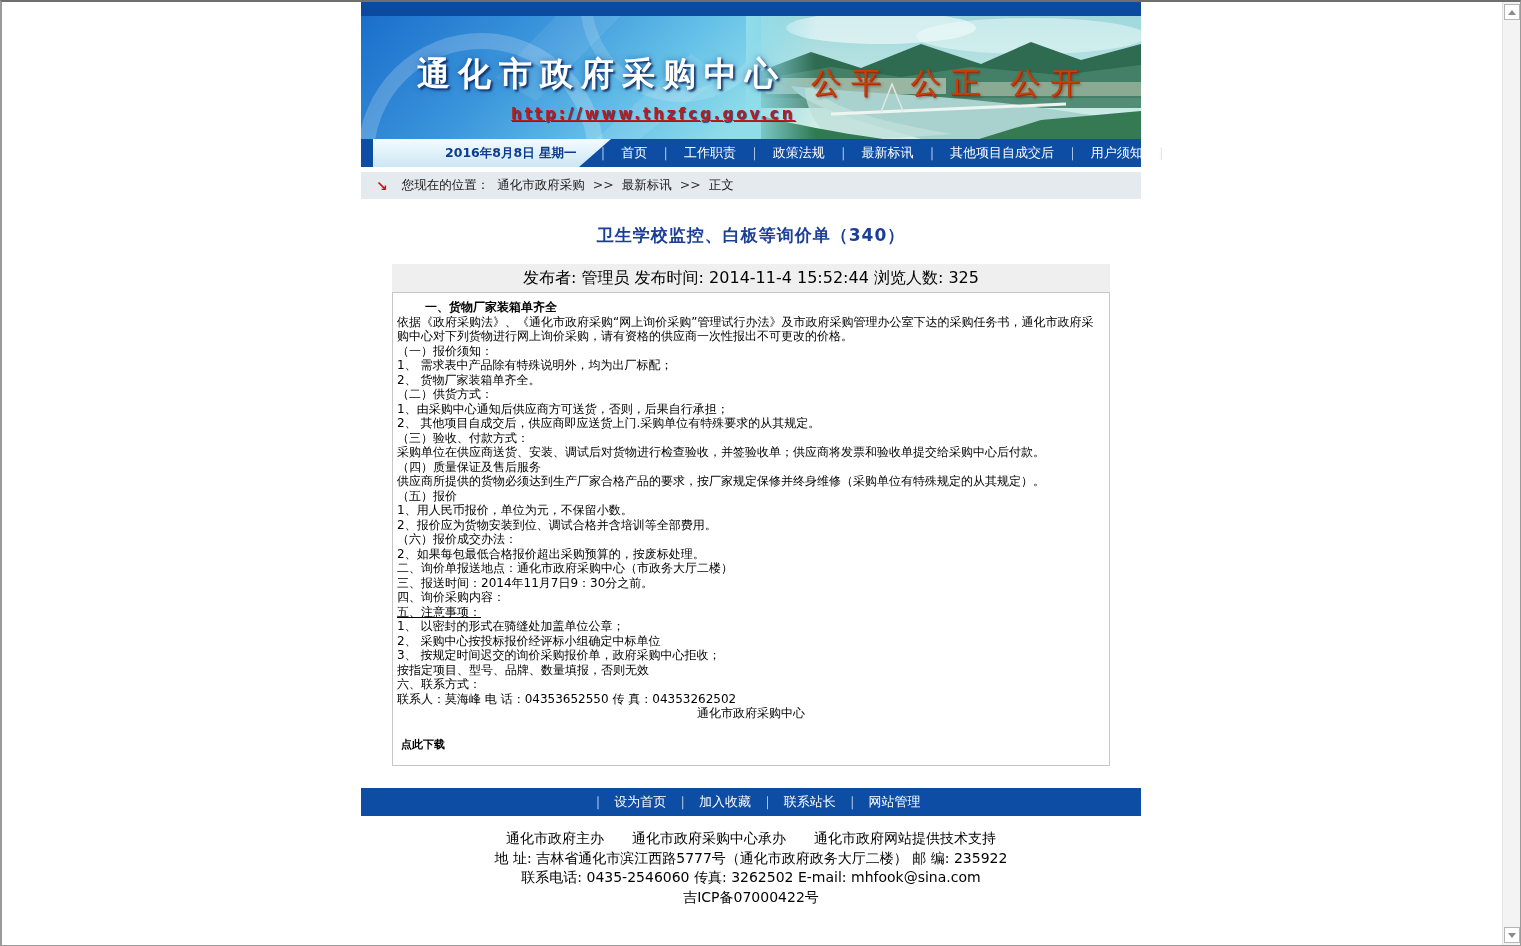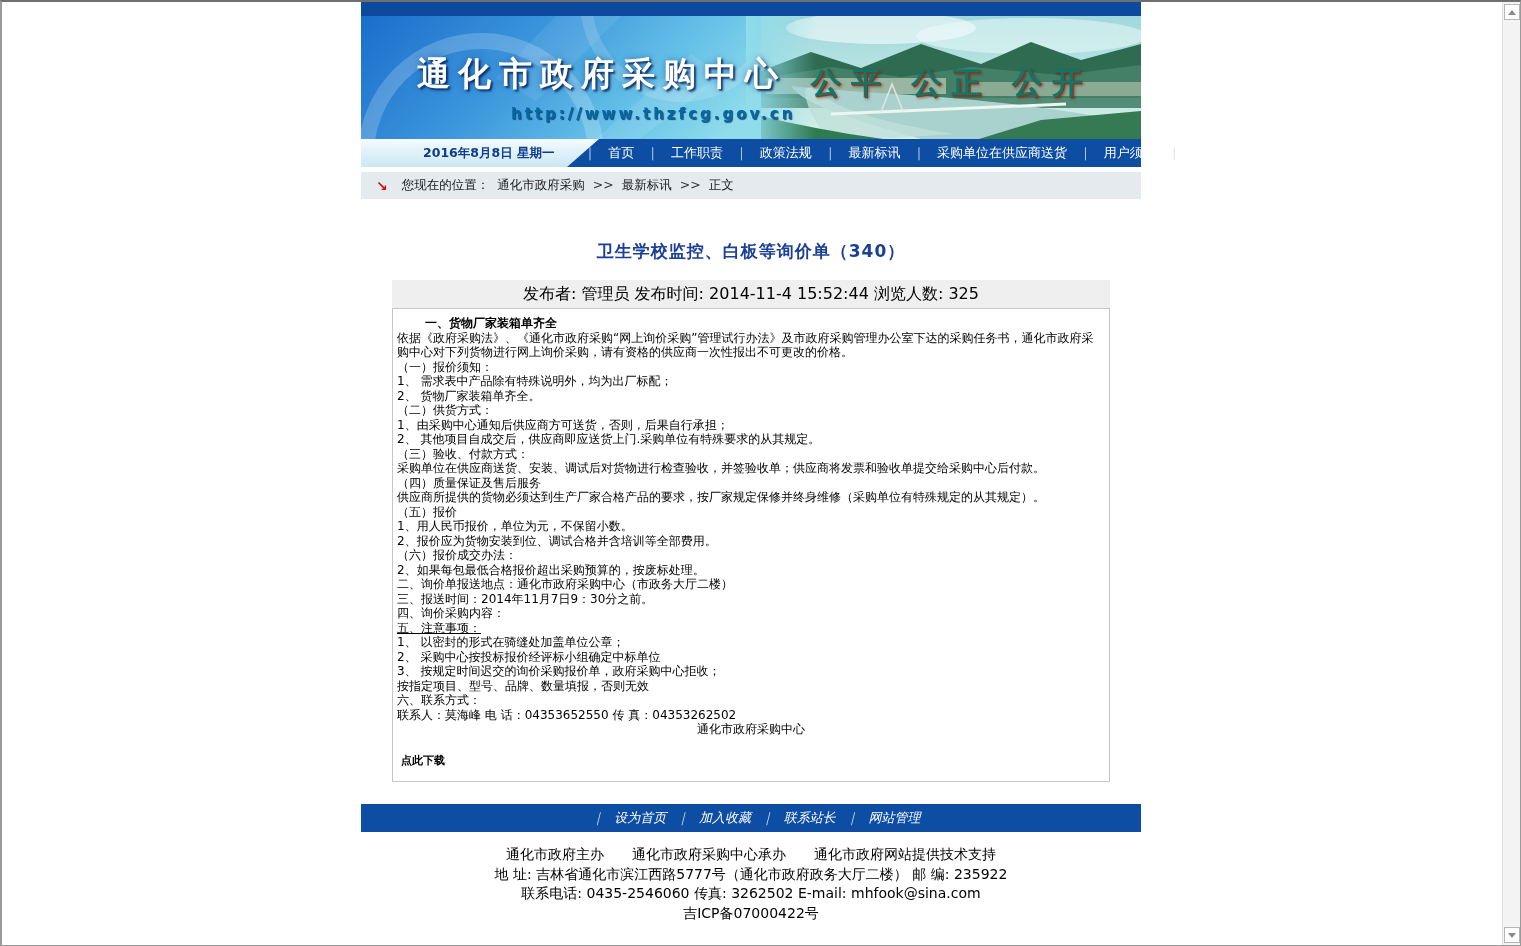--- a/index.html
+++ b/index.html
@@ -29,31 +29,31 @@
 
   .topstrip { height:14px; background:#0c4a9f; }
 
   
   .banner { height:123px; position:relative; overflow:hidden; }
   .banner svg { position:absolute; left:0; top:0; }
   .banner-title { position:absolute; left:56px; top:36px; font-size:33px; font-weight:bold;
     color:#fff; letter-spacing:8px; white-space:nowrap;
     text-shadow:2px 2px 2px rgba(8,40,96,.85), 0 0 6px rgba(20,70,140,.6); }
   .banner-url { position:absolute; left:150px; top:89px; font-size:15px; font-weight:bold;
-    color:#0369a1; letter-spacing:3px; white-space:nowrap;
-    text-shadow:1px 1px 1px rgba(8,40,96,.8); }
-  .banner-slogan { position:absolute; left:450px; top:47px; font-size:30px; font-weight:bold;
-    color:#0f766e; letter-spacing:10px; white-space:nowrap;
+    color:#b91c1c; letter-spacing:3px; white-space:nowrap;
+    text-shadow:1px 1px 1px rgba(8,40,96,.8);text-decoration:underline; }
+  .banner-slogan { position:absolute; left:450px; top:47px; font-size:30px; font-weight:normal;
+    color:#c2410c; letter-spacing:10px; white-space:nowrap;
     text-shadow:1px 1px 0 #a82800, 2px 2px 3px rgba(90,15,0,.55); }
 
   
   .navstrip { height:28px; background:#0d4da4; position:relative; }
-  .date-wedge { position:absolute; left:0; top:0; width:238px; height:28px;
+  .date-wedge { position:absolute; left:12px; top:0; width:238px; height:28px;
     background:linear-gradient(180deg,#f4fbff,#cbe7f4);
-    clip-path:polygon(0 0,238px 0,206px 28px,0 28px); }
+    clip-path:polygon(0 0,238px 0,206px 28px,0 28px);padding-left:10px; }
   .date-text { padding-left:62px; line-height:27px; color:#0d3c8c;
     font-weight:bold; font-size:12.5px; white-space:nowrap; }
   .nav-links { position:absolute; left:250px; right:0; top:0; height:28px;
     display:flex; align-items:center; justify-content:center;
     color:#fff; font-size:13px; white-space:nowrap; }
   .nav-item { cursor:pointer; }
   .nav-item::before { content:"｜"; color:#cfe0f5; margin:0 12px; font-weight:normal; }
   .nav-links::after { content:"｜"; color:#cfe0f5; margin-left:12px; }
 
   .gap5 { height:5px; background:#fff; }
@@ -61,36 +61,36 @@
   
   .breadcrumb { height:27px; background:#e5eaef; display:flex; align-items:center;
     font-size:12.5px; color:#1a1a1a; padding-left:15px; }
   .crumb-arrow { color:#cc1111; font-weight:bold; font-size:14px; margin-right:14px; }
   .crumb-label { margin-right:8px; }
   .crumb-item { cursor:pointer; }
   .crumb-item:not(:first-child)::before { content:">>"; margin:0 8px; color:#333; cursor:default; }
 
   
   .article-title { text-align:center; color:#1a3f94; font-weight:bold;
-    font-size:17px; margin:41px 0 17px; letter-spacing:1px; }
+    font-size:17px; margin:25px 0 17px; letter-spacing:1px; }
   .article-inner { width:718px; margin:0 auto; }
   .meta-bar { height:28px; background:#efefef; text-align:center; line-height:28px;
     font-size:16px; color:#000; }
   .content-box { border:1px solid #c6c6c6; background:#fff;
     padding:7px 4px 13px; font-size:12px; line-height:14.5px; color:#000; }
   .line { min-height:14.5px; }
   .s-b { font-weight:bold; text-indent:28px; }
   .s-u { text-decoration:underline; }
   .s-c { text-align:center; }
   .download { font-weight:bold; font-size:11px; margin:17px 0 0 4px; cursor:pointer; }
 
   
   .footer-bar { height:28px; background:#0d4da4; margin-top:22px;
     display:flex; align-items:center; justify-content:center;
-    color:#fff; font-size:13px; white-space:nowrap;font-style:italic; }
+    color:#fff; font-size:13px; white-space:nowrap; }
   .footer-link { cursor:pointer; }
   .footer-link::before { content:"｜"; color:#cfe0f5; margin:0 10px; }
   .footer-info { padding:13px 0 8px; text-align:center; font-size:14px; color:#000; }
   .footer-line { line-height:19.5px; }
 </style>
 </head>
 <body>
 
 <div class="frame">
 
@@ -146,21 +146,21 @@
     <div class="navstrip">
       <div class="date-wedge">
         <div class="date-text">2016年8月8日 星期一</div>
       </div>
       <div class="nav-links">
 
       <span class="nav-item">首页</span>
           <span class="nav-item">工作职责</span>
           <span class="nav-item">政策法规</span>
           <span class="nav-item">最新标讯</span>
-          <span class="nav-item">采购单位在供应商送货</span>
+          <span class="nav-item">其他项目自成交后</span>
           <span class="nav-item">用户须知</span>
         </div>
     </div>
 
     <div class="gap5"></div>
 
     <div class="breadcrumb">
       <span class="crumb-arrow">↘</span>
       <span class="crumb-label">您现在的位置：</span>
       <span>

